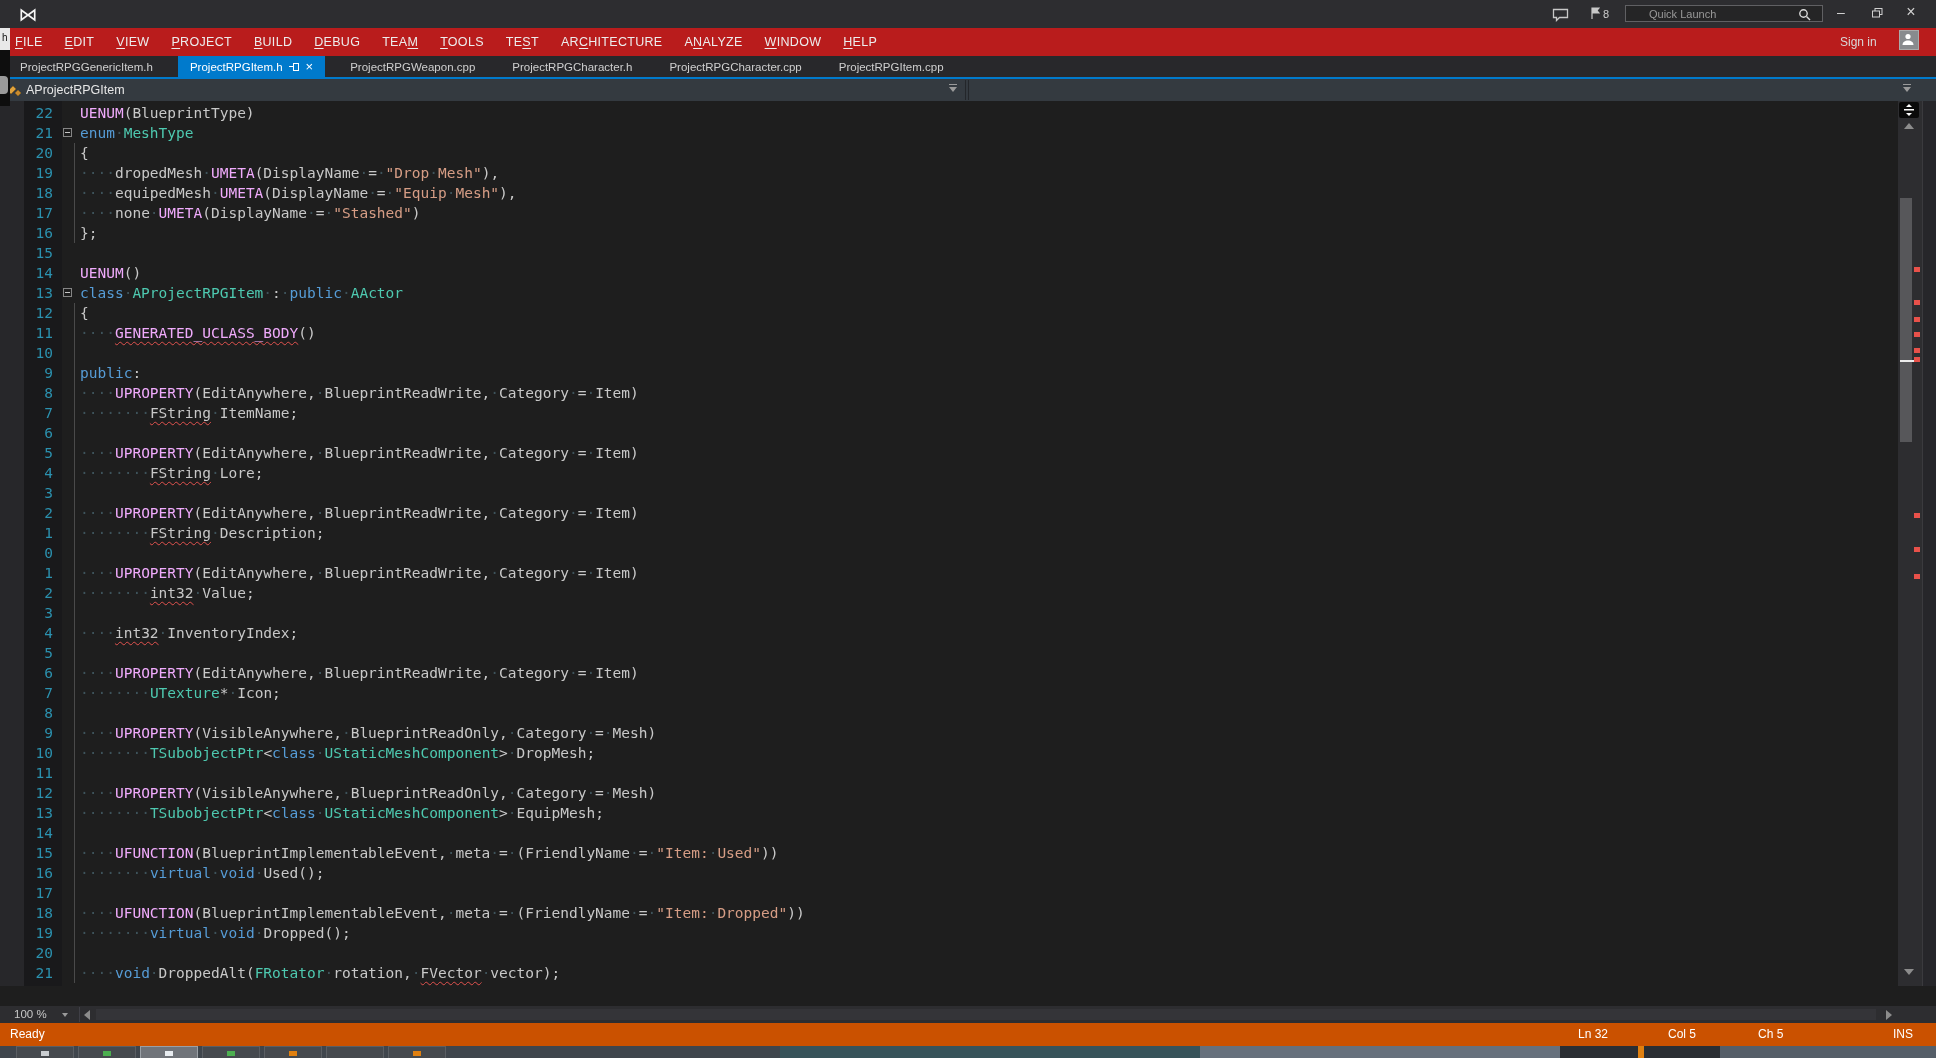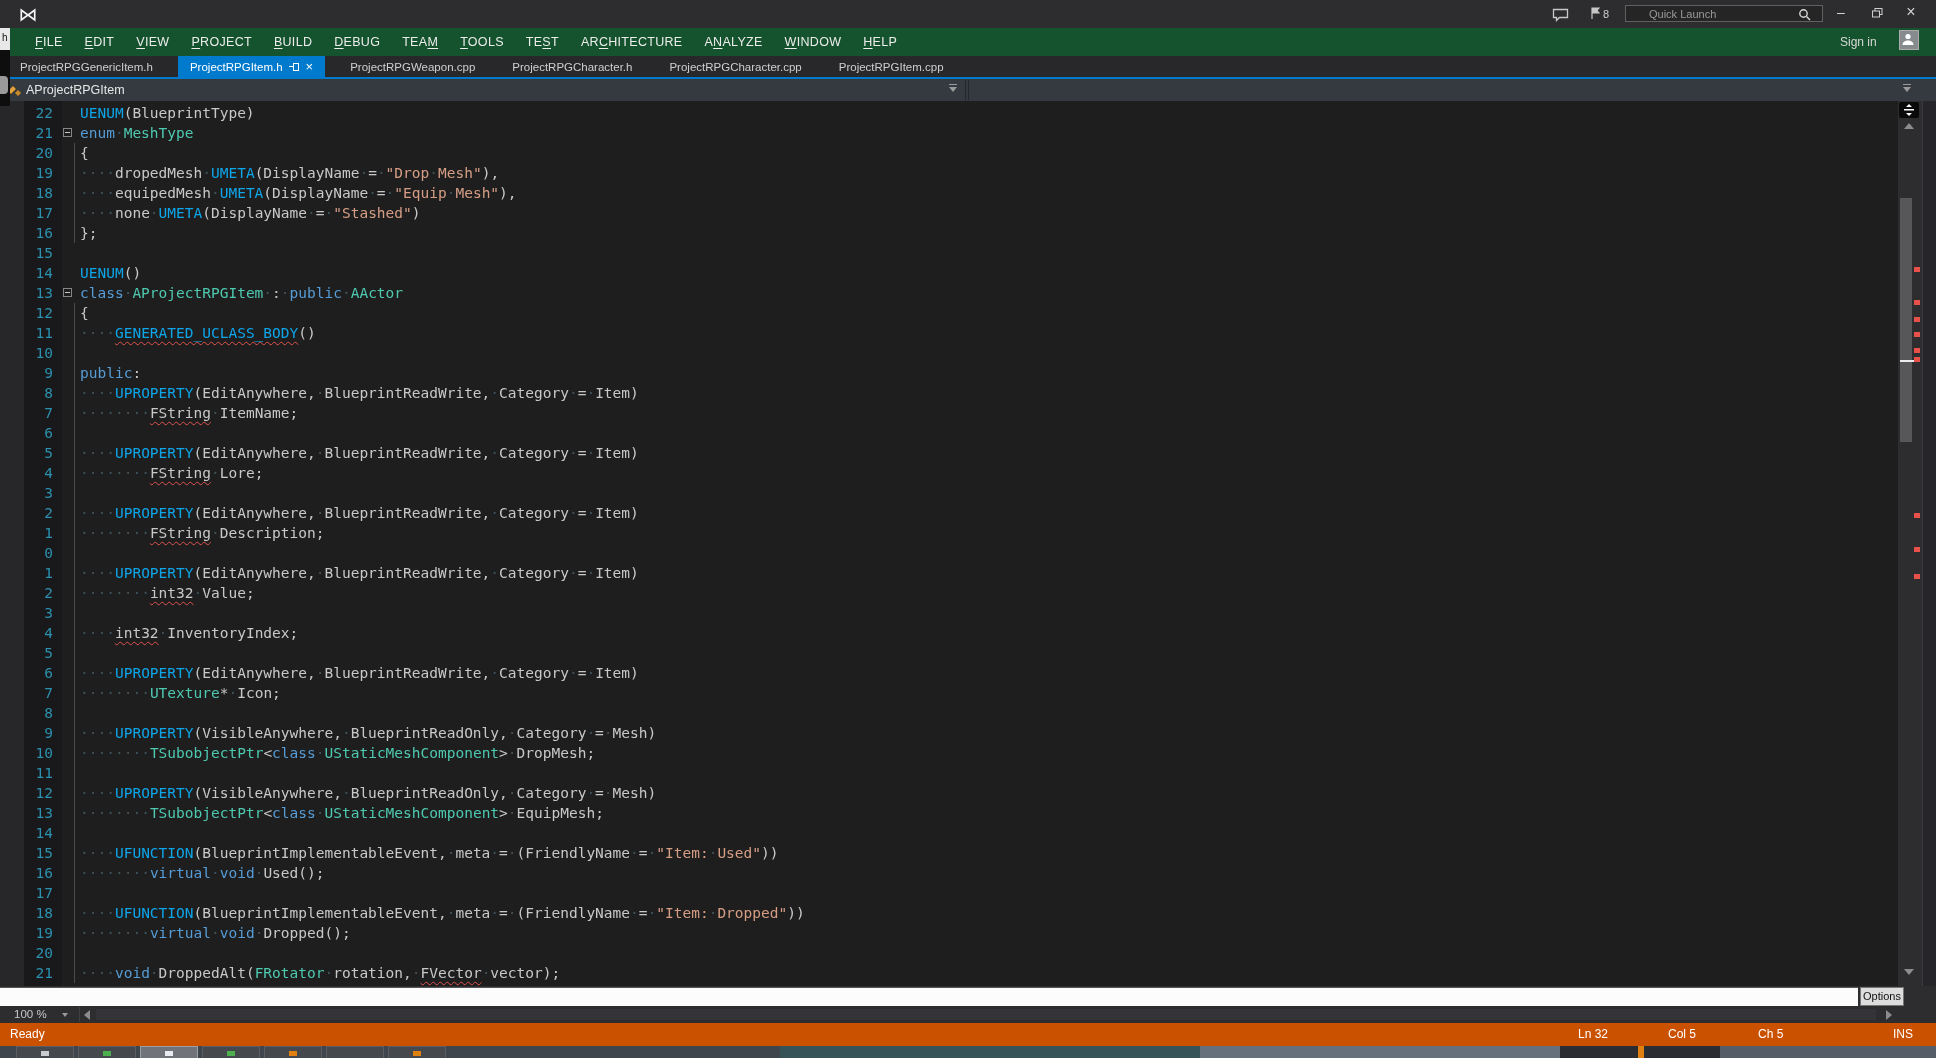--- a/index.html
+++ b/index.html
@@ -11,21 +11,21 @@
   .titlebar{left:0;top:0;width:1936px;height:28px;background:#2D2D30;}
   .vslogo{left:16px;top:3px;width:24px;height:22px;color:#F6F6F6;font-size:19px;line-height:22px;text-align:center;font-family:"DejaVu Sans",sans-serif;}
   .wintitle{left:56px;top:0;height:28px;line-height:28px;color:#ec4899;font-size:13px;margin-top:35px;}
   .fbicon{left:1552px;top:8px;}
   .flagwrap{left:1590px;top:7px;color:#CCC;font-size:11px;display:flex;align-items:center;gap:3px;}
   .qlbox{left:1625px;top:5px;width:198px;height:17px;background:#252526;border:1px solid #606063;
          color:#999;font-size:11px;line-height:17px;padding-left:23px;box-sizing:border-box;}
   .qlmag{left:1798px;top:7px;}
   .winbtn{top:0;height:26px;width:30px;color:#D0D0D0;text-align:center;line-height:24px;font-size:14px;}
   
-  .menubar{left:0;top:28px;width:1936px;height:28px;background:#14532d;display:flex;align-items:center;padding-left:24px;box-sizing:border-box;}
+  .menubar{left:0;top:28px;width:1936px;height:28px;background:#b91c1c;display:flex;align-items:center;padding-left:4px;box-sizing:border-box;}
   .menu-item{color:#EDEDED;font-size:12.5px;padding:0 11px;letter-spacing:.3px;}
   .menu-item u{text-decoration:underline;text-underline-offset:2px;}
   .signin{left:1840px;top:28px;height:28px;line-height:28px;color:#D8D8D8;font-size:12px;}
   .avatarbox{left:1899px;top:30px;width:18px;height:18px;background:#888B8E;border:1px solid #aaa;}
 
   
   .tabbar{left:0;top:56px;width:1936px;height:21px;background:#28282B;display:flex;padding-left:8px;box-sizing:border-box;}
   .tab{color:#CFCFCF;font-size:11.5px;display:flex;align-items:center;gap:6px;padding:0 12px;margin-right:13px;white-space:nowrap;}
   .tab.active{background:#007ACC;color:#FFFFFF;}
   .tabclose{font-size:13px;line-height:11px;}
@@ -49,21 +49,21 @@
   .gutter-b{left:24px;top:0;width:38px;height:885px;background:#19191B;}
   .codelines{left:0;top:2px;width:1890px;}
   .crow{display:flex;height:20px;font-family:"DejaVu Sans Mono",monospace;font-size:14.5px;line-height:20px;white-space:pre;}
   .lnum{width:62px;padding-right:9px;box-sizing:border-box;text-align:right;color:#2B91AF;}
   .fold{width:18px;position:relative;flex:none;}
   .fold.guide::before{content:"";position:absolute;left:12px;top:0;width:1px;height:20px;background:#4A4A4A;}
   .foldbox{position:absolute;left:1px;top:5px;width:9px;height:9px;border:1px solid #858585;box-sizing:border-box;background:#1E1E1E;}
   .foldbox::before{content:"";position:absolute;left:1px;top:3px;width:5px;height:1px;background:#C8C8C8;}
   .ct{flex:1;}
   .tk.pl{color:#C8C8C8;} .tk.kw{color:#569CD6;} .tk.ty{color:#4EC9B0;}
-  .tk.mc{color:#0ea5e9;} .tk.st{color:#D69D85;}
+  .tk.mc{color:#f0abfc;} .tk.st{color:#D69D85;}
   .tk.sq{text-decoration-line:underline;text-decoration-style:wavy;text-decoration-color:#E0524E;text-decoration-thickness:1px;text-underline-offset:3px;}
   .ws{color:#3E535B;}
 
   
   .vscroll{left:1898px;top:0;width:24px;height:885px;background:#2D2D30;}
   .splitter{left:1px;top:1px;width:20px;height:16px;background:#0A0A0A;border-radius:2px;}
   .tri{width:0;height:0;position:absolute;}
   .tri-up{border-left:5px solid transparent;border-right:5px solid transparent;border-bottom:6px solid #8C8C8C;}
   .tri-down{border-left:5px solid transparent;border-right:5px solid transparent;border-top:6px solid #8C8C8C;}
   .tri-left{border-top:5px solid transparent;border-bottom:5px solid transparent;border-right:6px solid #8C8C8C;}
@@ -267,24 +267,20 @@
         <div class="abs errmark" style="top: 231px; background: rgb(232, 81, 74);"></div>
         <div class="abs errmark" style="top: 247px; background: rgb(232, 81, 74);"></div>
         <div class="abs errmark" style="top: 256px; background: rgb(232, 81, 74);"></div>
         <div class="abs errmark" style="top: 412px; background: rgb(232, 81, 74);"></div>
         <div class="abs errmark" style="top: 446px; background: rgb(232, 81, 74);"></div>
         <div class="abs errmark" style="top: 473px; background: rgb(232, 81, 74);"></div>
       </div>
     <div class="abs rightstrip"></div>
   </div>
 
-  <div class="abs optionsbar">
-    <div class="abs whitebar"></div>
-    <div class="abs optbtn">Options</div>
-  </div>
 
   <div class="abs zoombar">
     <div class="abs zoomsel">
       <span>100 %</span>
       <span class="zoomarr"></span>
     </div>
     <div class="abs zsep"></div>
     <div class="abs hthumb"></div>
     <div class="abs tri tri-left" style="left:84px;top:4px;"></div>
     <div class="abs tri tri-right" style="left:1886px;top:4px;"></div>

